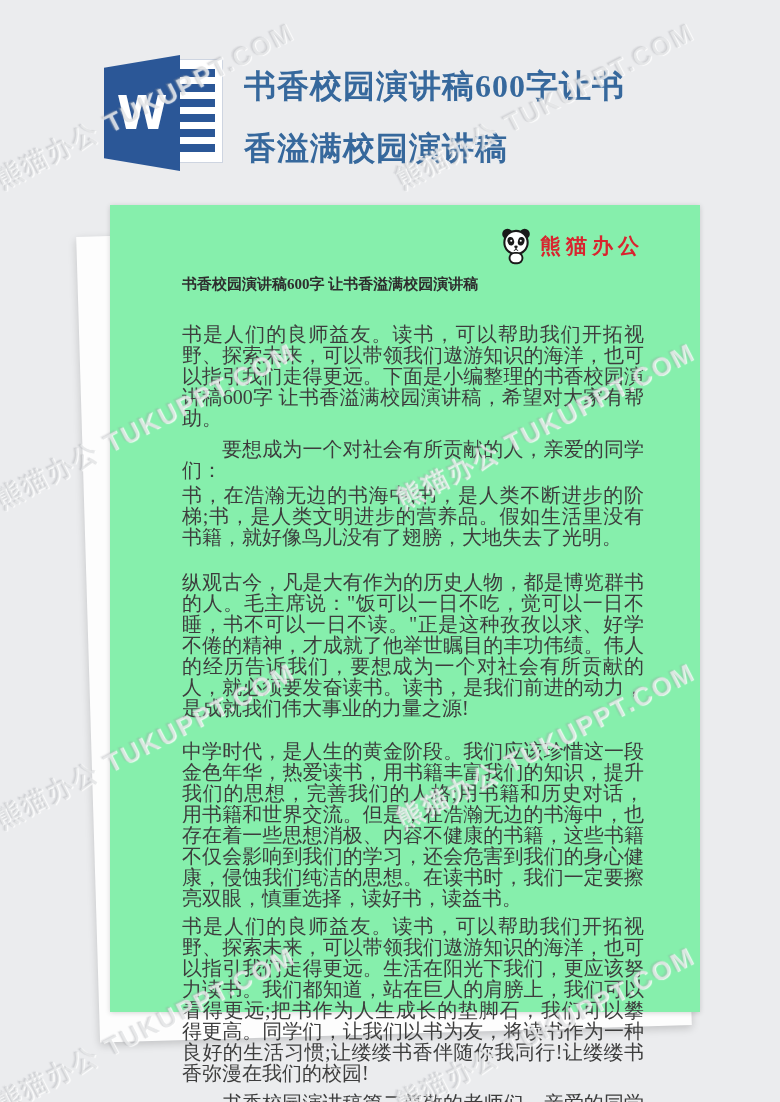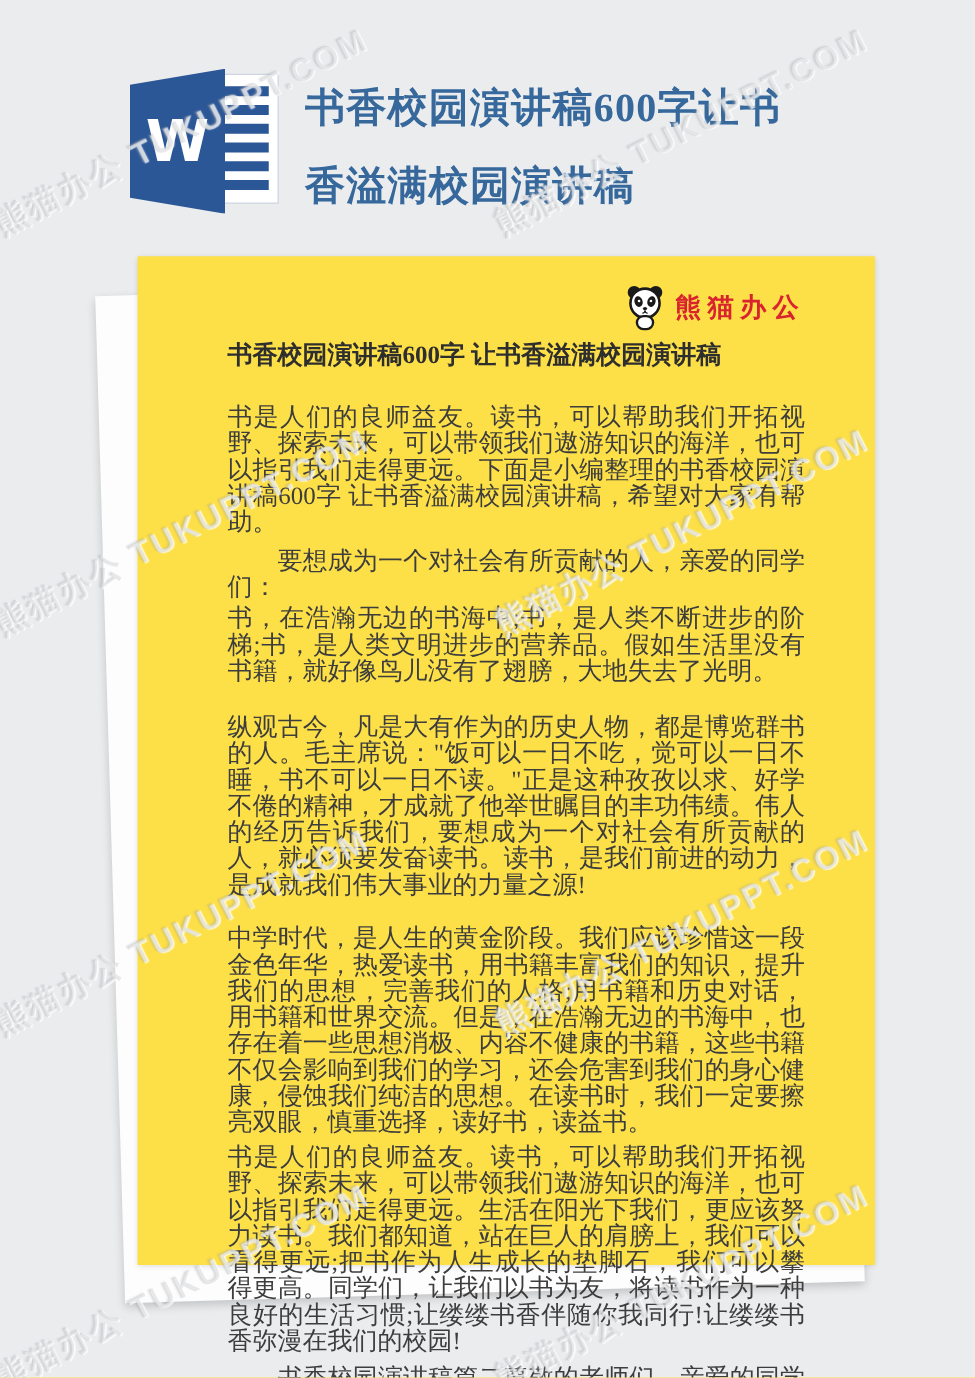--- a/index.html
+++ b/index.html
@@ -40,36 +40,36 @@
 
   
   .back-page{
     position:absolute;left:88px;top:228px;width:592px;height:806px;
     background:#fdfdfd;z-index:1;
     transform:rotate(-1.7deg);
     box-shadow:0 3px 8px rgba(0,0,0,.18);
   }
   .front-page{
     position:absolute;left:110px;top:205px;width:590px;height:807px;
-    background:#fde047;z-index:2;
+    background:#86efac;z-index:2;
     box-shadow:0 1px 5px rgba(0,0,0,.16);
     padding:23px 56px 0 72px;box-sizing:border-box;
   }
 
   
   .logo-row{height:36px;display:flex;justify-content:flex-end;align-items:center;margin-bottom:6px;}
   .panda{width:36px;height:38px;margin-right:6px;flex:0 0 auto;}
   .logo-text{
     color:#d9232e;font-weight:bold;font-size:21px;letter-spacing:5px;
     font-family:"Liberation Sans","DejaVu Sans",sans-serif;
   }
 
   .doc-heading{
     margin:8px 0 28px 0;
-    font-size:20px;font-weight:bold;color:#2e2e2e;line-height:24px;
+    font-size:15px;font-weight:bold;color:#2e2e2e;line-height:24px;
     font-family:"Liberation Serif","DejaVu Serif",serif;
   }
 
   .doc-body{
     font-family:"Liberation Serif","DejaVu Serif",serif;
     font-size:20px;line-height:21px;color:#3d3d3d;
     text-align:justify;
   }
   .doc-para{margin:0 0 10px 0;}
   .doc-para.indent{text-indent:2em;}

